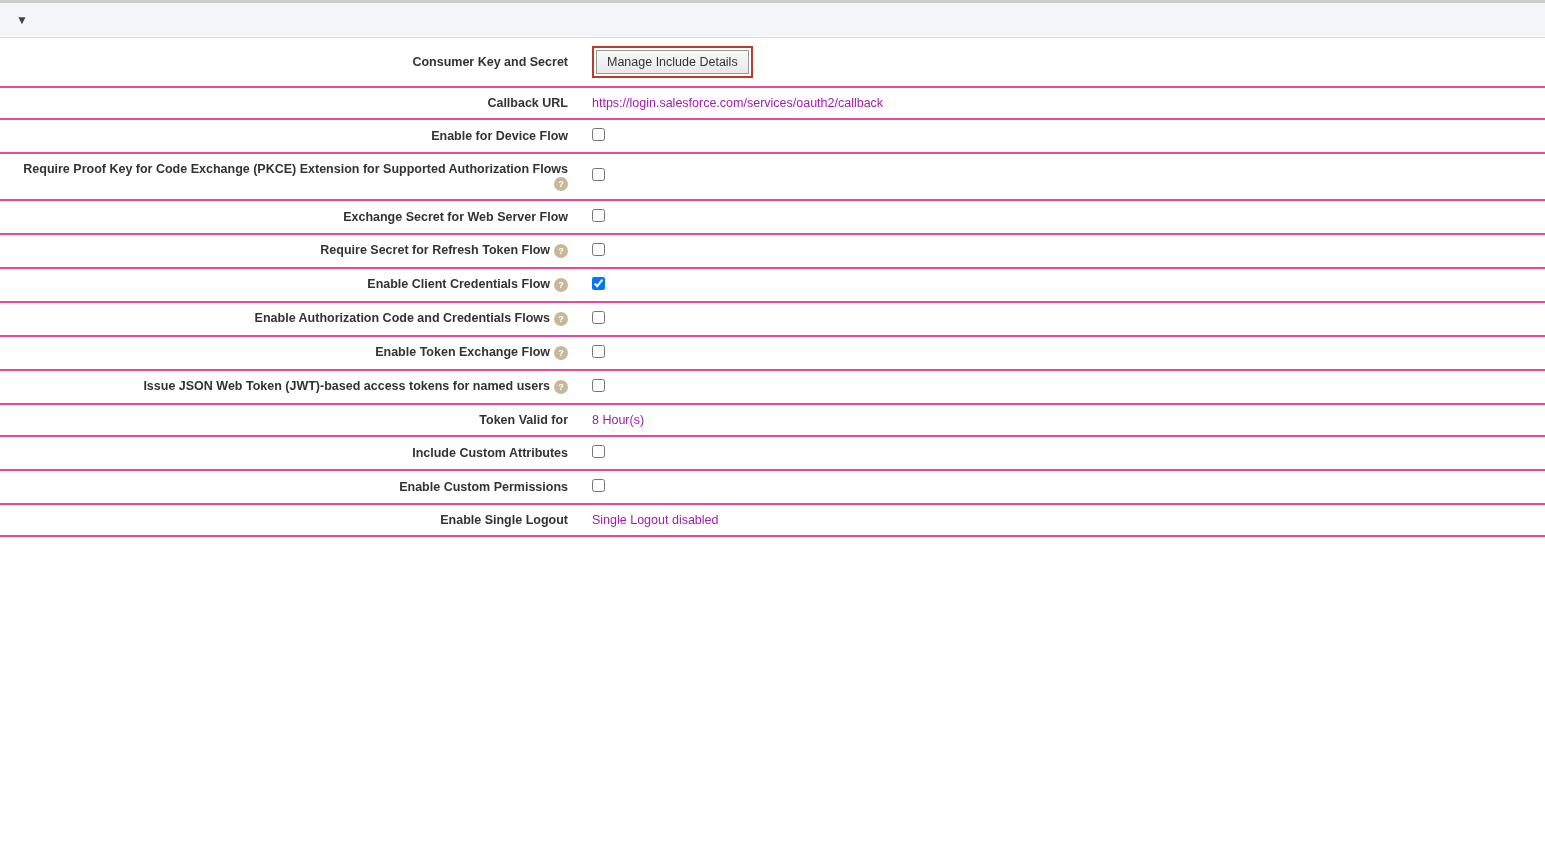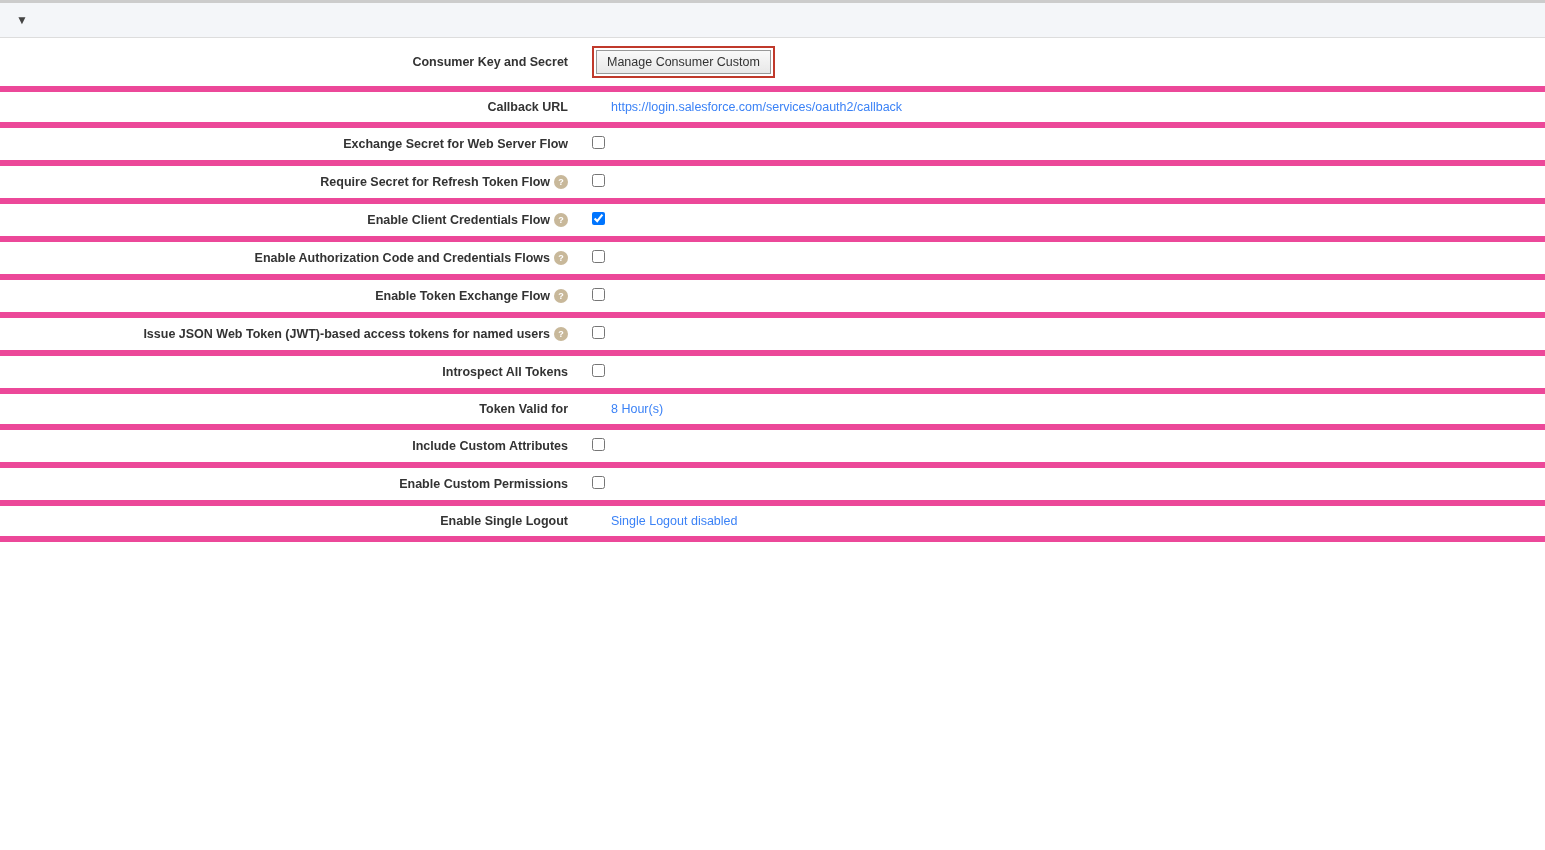--- a/index.html
+++ b/index.html
@@ -34,21 +34,21 @@
       color: #444;
       font-size: 12px;
     }
 
     .form-table {
       width: 100%;
       border-collapse: collapse;
     }
 
     .form-row {
-      border-bottom: 6px solid #ec4899;
+      border-bottom: 2px solid #ec4899;
     }
 
     .form-row td {
       padding: 8px 12px;
       vertical-align: middle;
     }
 
     .label-cell {
       text-align: right;
       width: 580px;
@@ -112,42 +112,49 @@
       font-size: 9px;
       font-weight: bold;
       text-align: center;
       line-height: 14px;
       margin-left: 4px;
       vertical-align: middle;
       cursor: pointer;
     }
 
     .token-value {
-      color: #3b82f6;
-      margin-left: 19px;
+      color: #a21caf;
     }
   </style>
 </head>
 <body>
 
 <div class="page-container">
   <div class="section-header">
     <span class="triangle">▼</span>
     <span></span>
   </div>
 
   <table class="form-table">
     <tbody id="form-body">
     <tr class="form-row">
           <td class="label-cell"><span>Consumer Key and Secret</span></td>
-          <td class="value-cell"><div class="manage-btn-wrapper"><button class="manage-btn">Manage Consumer Custom</button></div></td>
+          <td class="value-cell"><div class="manage-btn-wrapper"><button class="manage-btn">Manage Include Details</button></div></td>
         </tr>
         <tr class="form-row">
           <td class="label-cell"><span>Callback URL</span></td>
           <td class="value-cell"><span class="token-value">https://login.salesforce.com/services/oauth2/callback</span></td>
+        </tr>
+        <tr class="form-row">
+          <td class="label-cell"><span>Enable for Device Flow</span></td>
+          <td class="value-cell checkbox-cell"><input type="checkbox" style=""></td>
+        </tr>
+        <tr class="form-row">
+          <td class="label-cell"><span>Require Proof Key for Code Exchange (PKCE) Extension for Supported Authorization Flows</span><span class="help-icon">?</span></td>
+          <td class="value-cell checkbox-cell"><input type="checkbox" style=""></td>
         </tr>
         <tr class="form-row">
           <td class="label-cell"><span>Exchange Secret for Web Server Flow</span></td>
           <td class="value-cell checkbox-cell"><input type="checkbox" style=""></td>
         </tr>
         <tr class="form-row">
           <td class="label-cell"><span>Require Secret for Refresh Token Flow</span><span class="help-icon">?</span></td>
           <td class="value-cell checkbox-cell"><input type="checkbox" style=""></td>
         </tr>
         <tr class="form-row">
@@ -160,24 +167,20 @@
         </tr>
         <tr class="form-row">
           <td class="label-cell"><span>Enable Token Exchange Flow</span><span class="help-icon">?</span></td>
           <td class="value-cell checkbox-cell"><input type="checkbox" style=""></td>
         </tr>
         <tr class="form-row">
           <td class="label-cell"><span>Issue JSON Web Token (JWT)-based access tokens for named users</span><span class="help-icon">?</span></td>
           <td class="value-cell checkbox-cell"><input type="checkbox" style=""></td>
         </tr>
         <tr class="form-row">
-          <td class="label-cell"><span>Introspect All Tokens</span></td>
-          <td class="value-cell checkbox-cell"><input type="checkbox" style=""></td>
-        </tr>
-        <tr class="form-row">
           <td class="label-cell"><span>Token Valid for</span></td>
           <td class="value-cell"><span class="token-value">8 Hour(s)</span></td>
         </tr>
         <tr class="form-row">
           <td class="label-cell"><span>Include Custom Attributes</span></td>
           <td class="value-cell checkbox-cell"><input type="checkbox" style=""></td>
         </tr>
         <tr class="form-row">
           <td class="label-cell"><span>Enable Custom Permissions</span></td>
           <td class="value-cell checkbox-cell"><input type="checkbox" style=""></td>

